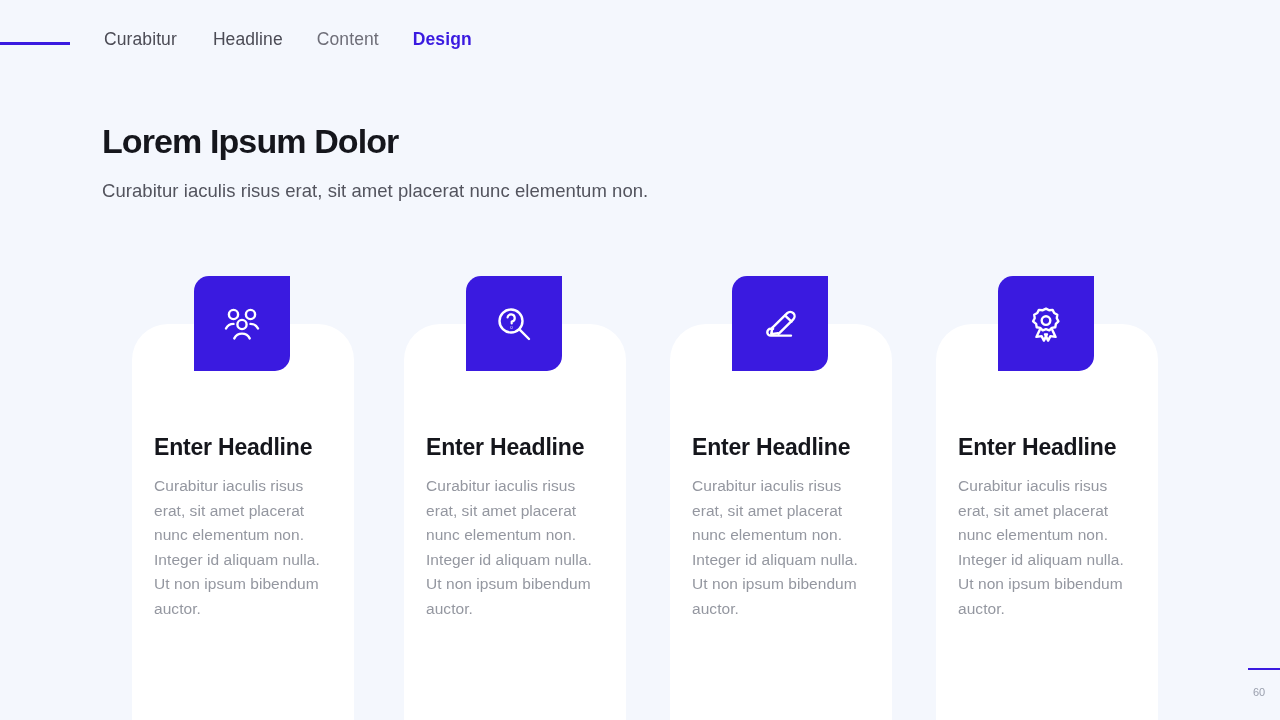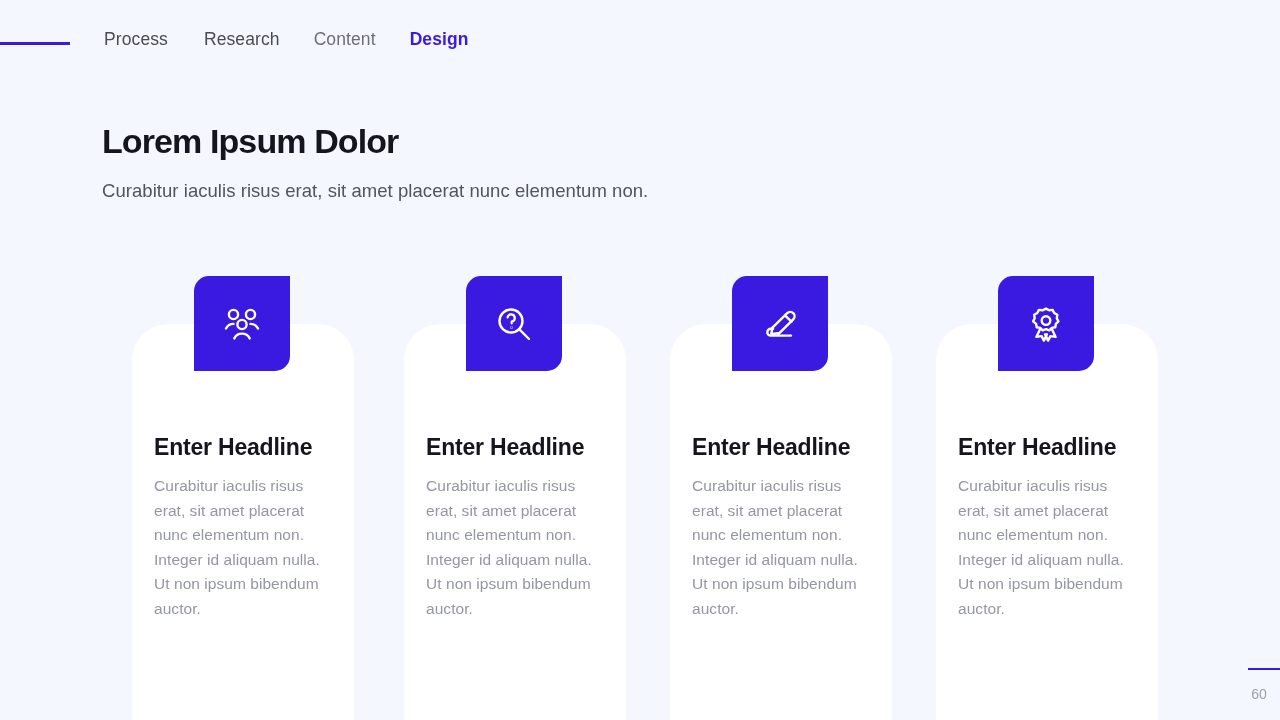--- a/index.html
+++ b/index.html
@@ -154,34 +154,34 @@
     width: 32px;
     height: 2px;
     background: #3a1ae0;
   }
   .pagenum {
     position: absolute;
     left: 1248px;
     top: 686px;
     width: 22px;
     text-align: center;
-    font-size: 14px;
+    font-size: 11px;
     color: #9ba0ae;
     font-weight: 400;
   }
 </style>
 </head>
 <body>
 
 <div class="topnav">
   <div class="nav-rule"></div>
   <div class="nav-items">
-    <div class="nav-item">Process</div>
+    <div class="nav-item">Curabitur</div>
     <div class="nav-gap-1"></div>
-    <div class="nav-item">Research</div>
+    <div class="nav-item">Headline</div>
     <div class="nav-gap-2"></div>
     <div class="nav-item dim">Content</div>
     <div class="nav-gap-3"></div>
     <div class="nav-item active">Design</div>
   </div>
 </div>
 
 <div class="heading-block">
   <h1 class="page-title">Lorem Ipsum Dolor</h1>
   <p class="page-subtitle">Curabitur iaculis risus erat, sit amet placerat nunc elementum non.</p>

